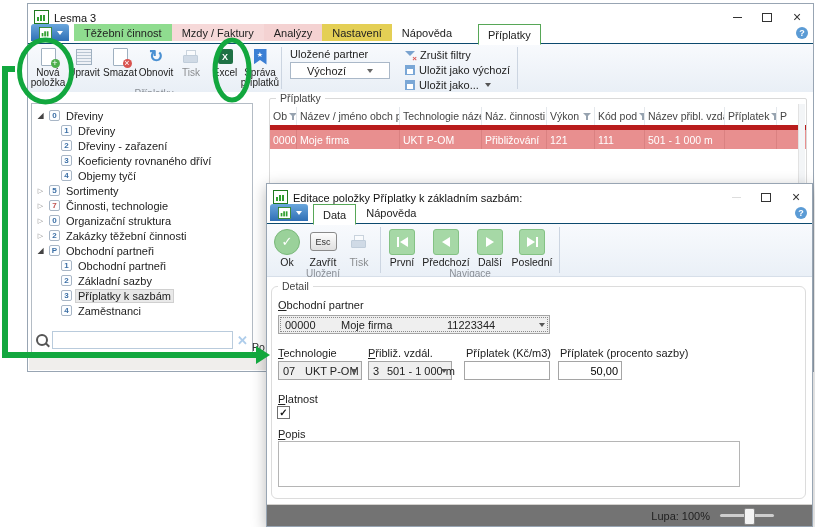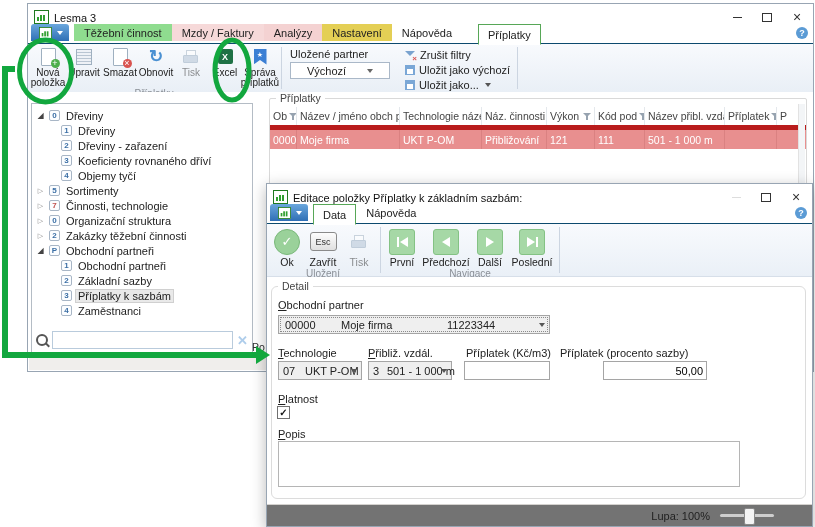--- a/index.html
+++ b/index.html
@@ -505,21 +505,21 @@
       <div class="dcombo" style="left:96px;top:74px;width:84px">
         <span class="cfield" style="left:4px">3</span>
         <span class="cfield" style="left:18px">501 - 1 000 m</span>
         <span class="caret-dk"></span>
       </div>
 
       <span class="dlabel" style="left:194px;top:60px">Příplatek (Kč/m3)</span>
       <input class="dinput" style="left: 192px; top: 74px; width: 86px;" value="">
 
       <span class="dlabel" style="left:288px;top:60px">Příplatek (procento sazby)</span>
-      <input class="dinput ralign" style="left: 286px; top: 74px; width: 104px; margin-left: 45px;" value="50,00">
+      <input class="dinput ralign" style="left: 286px; top: 74px; width: 64px;" value="50,00">
 
       <span class="dlabel accel" style="left:6px;top:106px">Platnost</span>
       <span class="cb" style="left:5px;top:119px"></span>
 
       <span class="dlabel accel" style="left:6px;top:141px">Popis</span>
       <textarea class="dtext" style="left: 6px; top: 154px; width: 462px; height: 46px;"></textarea>
     </div>
   </div>
 
   <div class="dstatus">

